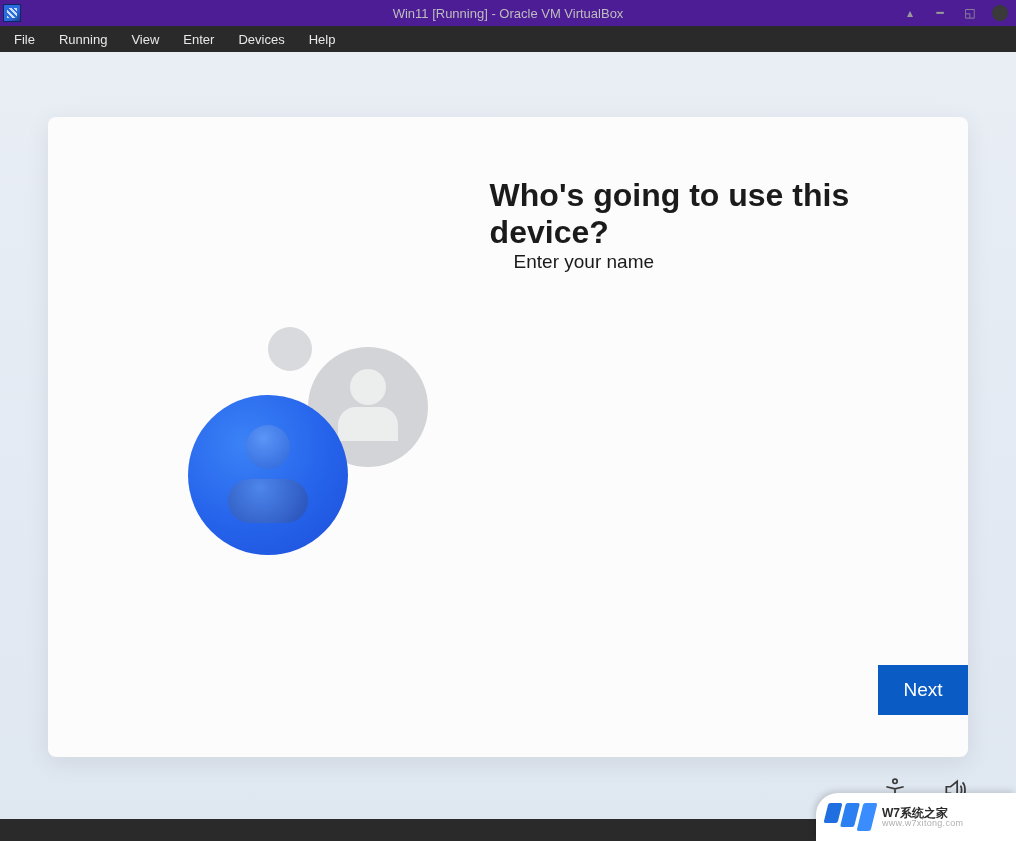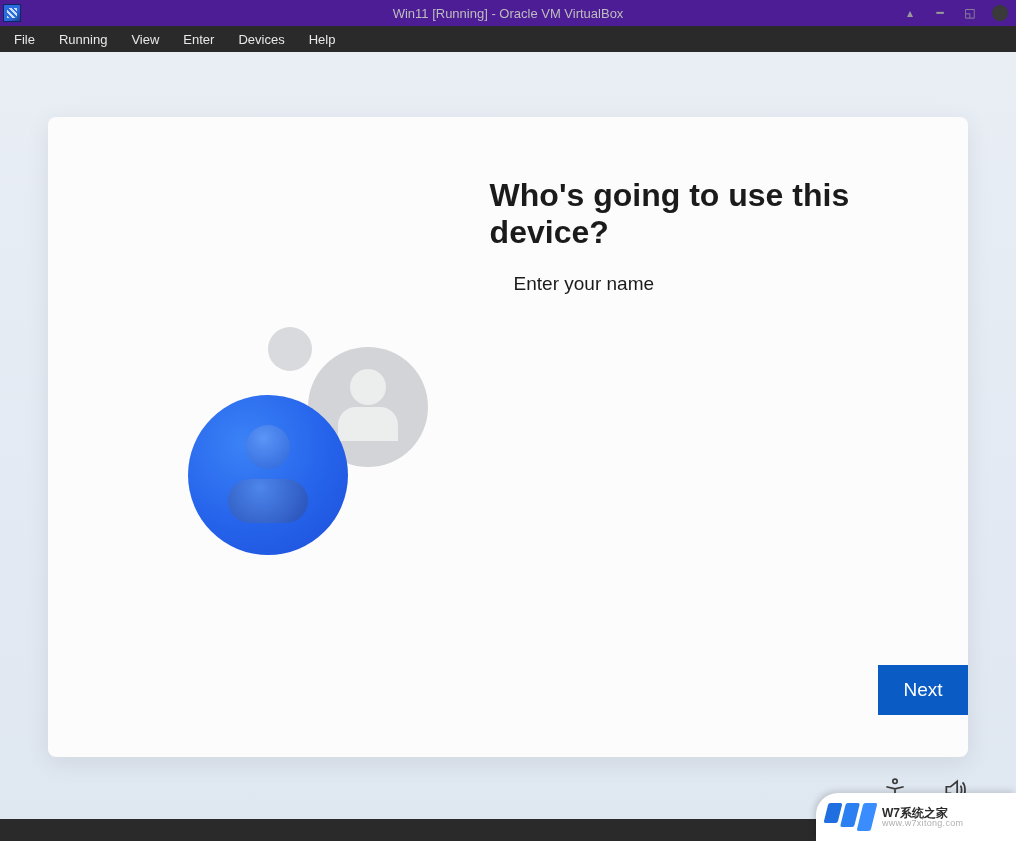--- a/index.html
+++ b/index.html
@@ -89,21 +89,20 @@
   .avatar-blue .head{ position:absolute; left:58px; top:30px; width:44px;height:44px;border-radius:50%;
                  background: radial-gradient(circle at 40% 30%, #5a95f7, #2f66d8);}
   .avatar-blue .body{ position:absolute; left:40px; top:84px; width:80px;height:44px;border-radius:24px;
                  background: radial-gradient(circle at 40% 20%, #4d86ec, #274fb5);}
 
   .heading {
     font-size: 32px;
     font-weight: 600;
     color: #1b1b1b;
     line-height: 1.15;
-    margin-bottom: 22px;
     max-width: 360px;
   }
   .subtext {
     font-size: 17px;
     color: #5a5a5a;
     margin-bottom: 60px;
   }
   .field-label {
     font-size: 19px;
     color: #1b1b1b;

